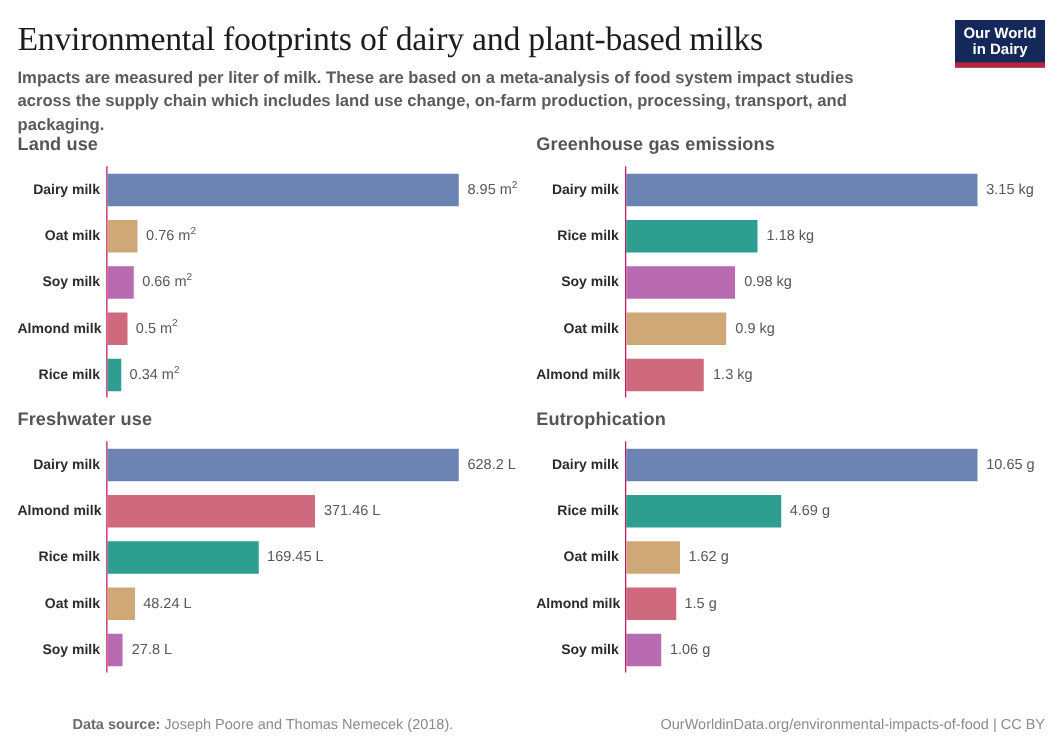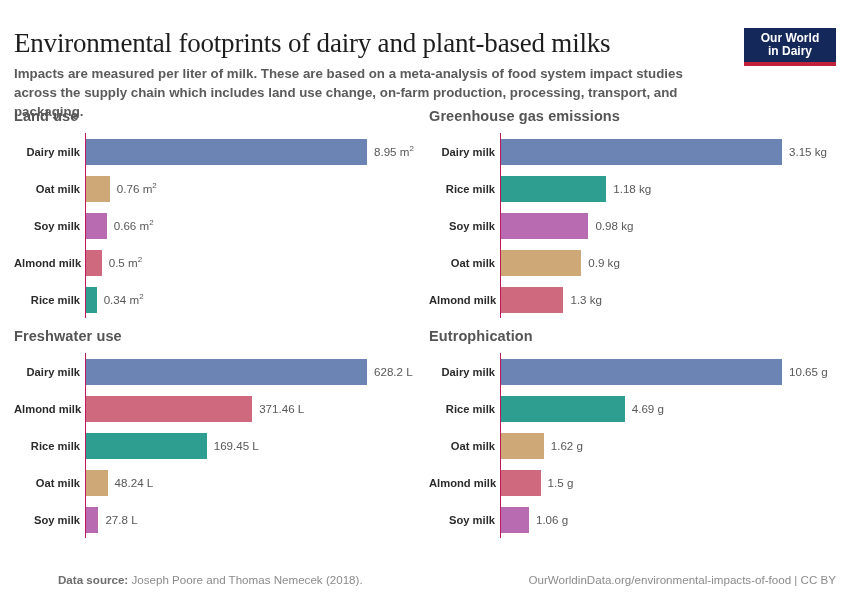--- a/index.html
+++ b/index.html
@@ -12,21 +12,21 @@
     background: #ffffff;
     font-family: "Liberation Sans", sans-serif;
     color: #1d1d1d;
     overflow: hidden;
   }
   .page {
     position: relative;
     width: 850px;
     height: 600px;
     box-sizing: border-box;
-    padding: 16px 14px;
+    padding: 4px 14px;
   }
 
   
   .header {
     position: relative;
     padding-top: 12px;
   }
   .title {
     font-family: "Liberation Serif", serif;
     font-size: 27px;
@@ -43,21 +43,21 @@
     margin: 6px 0 0 0;
     max-width: 700px;
     font-weight: 700;
   }
 
   
   .logo {
     position: absolute;
     top: 12px;
     right: 0;
-    width: 92px;
+    width: 72px;
     background: #14285a;
     border-bottom: 4px solid #c0223b;
     text-align: center;
     padding: 4px 0 3px 0;
     box-sizing: border-box;
   }
   .logo-line {
     color: #ffffff;
     font-size: 12px;
     font-weight: 700;

